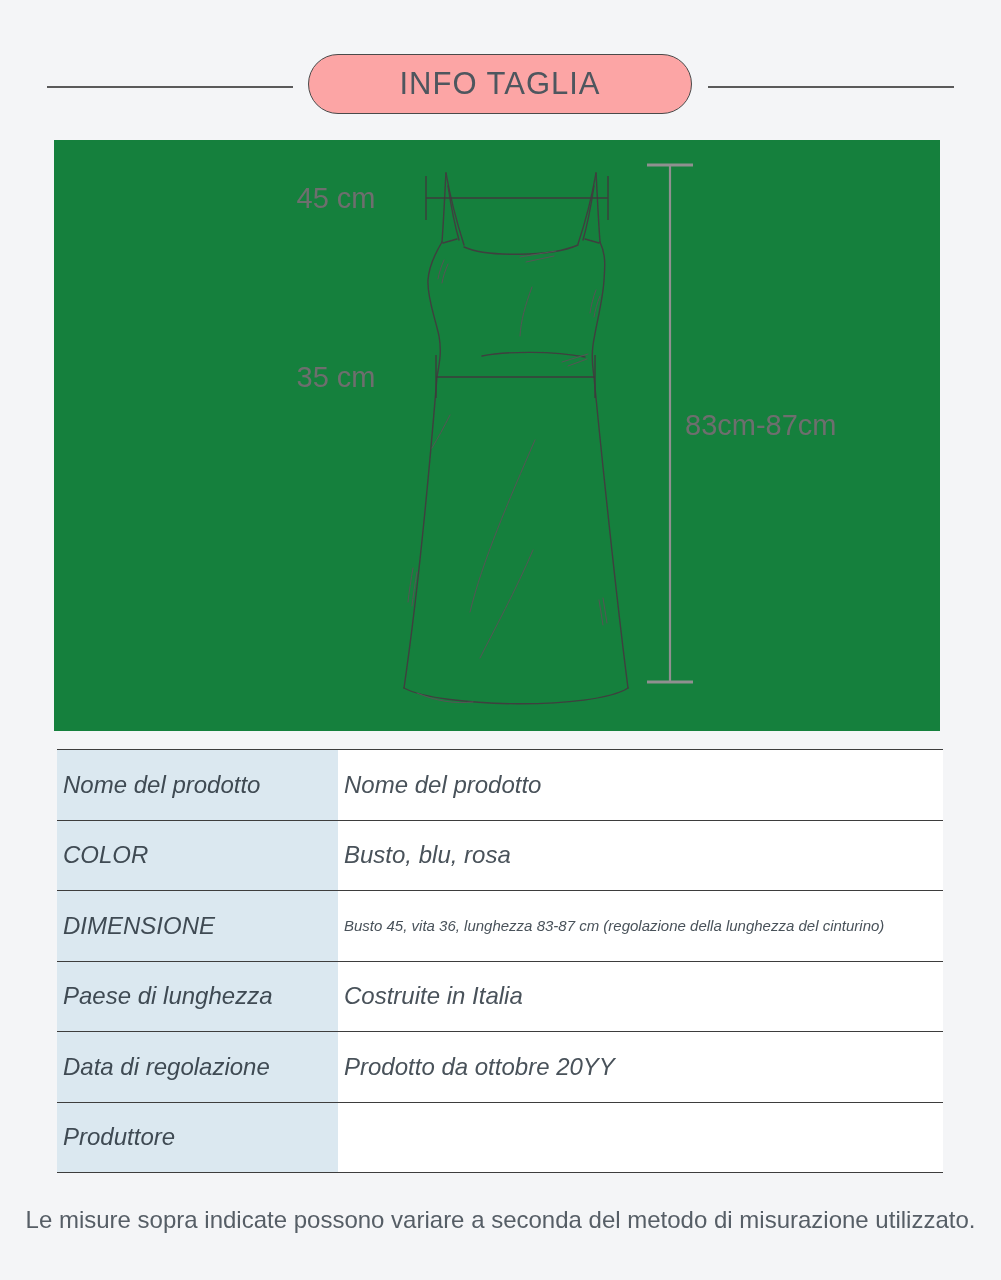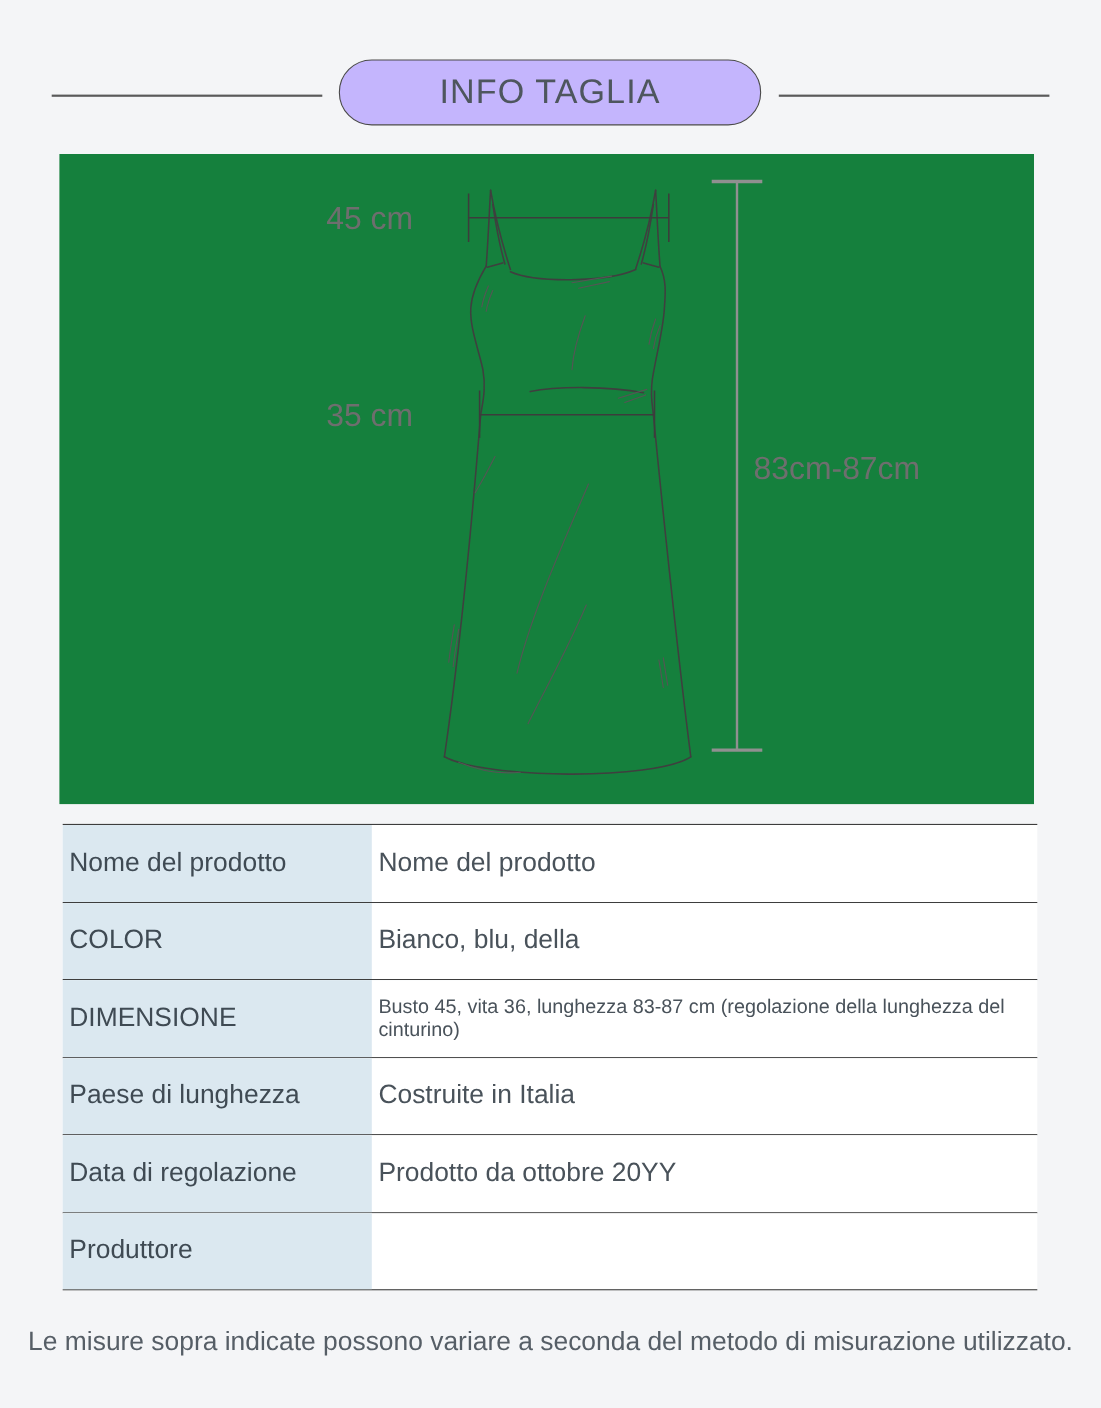--- a/index.html
+++ b/index.html
@@ -16,21 +16,21 @@
     position:absolute; top:86px; height:2px;
     background:#5a5a5a;
   }
   .hline.left  { left:47px;  width:246px; }
   .hline.right { left:708px; width:246px; }
   .title-pill {
     position:absolute; left:308px; top:54px;
     width:384px; height:60px;
     border:1.5px solid #4a4a4a;
     border-radius:31px;
-    background:#c4b5fd;
+    background:#fca5a5;
     display:flex; align-items:center; justify-content:center;
     box-sizing:border-box;
   }
   .title-pill span {
     font-size:31px; color:#4e565e; letter-spacing:1px;
   }
 
   
   .panel {
     position:absolute; left:54px; top:140px;
@@ -43,41 +43,42 @@
   .measure { stroke:#3c3c3c; stroke-width:1.4; fill:none; }
   .vline   { stroke:#909090; stroke-width:2.2; fill:none; }
   .vcap    { stroke:#909090; stroke-width:3;   fill:none; }
   .mtext   { fill:#6e6e6e; font-size:29px; font-family:"Liberation Sans","DejaVu Sans",sans-serif; }
 
   
   .info-table {
     position:absolute; left:57px; top:749px;
     width:886px;
     border-top:1px solid #3d3d3d;
+    font-style:italic;
   }
   .trow {
     height:70.5px; box-sizing:border-box;
     border-bottom:1px solid #3d3d3d;
     display:flex; align-items:stretch;
     background:#ffffff;
   }
   .tlabel {
     width:281px; flex:0 0 281px;
     background:#dbe8f0;
     display:flex; align-items:center;
     padding-left:6px; box-sizing:border-box;
     font-size:24px; color:#3f4a53;
   }
   .tvalue {
     flex:1;
     display:flex; align-items:center;
     padding-left:6px; box-sizing:border-box;
     font-size:24px; color:#49525a;
   }
-  .tvalue.small { font-size:18px; }
+  .tvalue.small { font-size:15px; }
 
   
   .footnote {
     position:absolute; left:0; top:1205px;
     width:1001px; height:30px; line-height:30px;
     text-align:center;
     font-size:24px; color:#565e66;
   }
 </style>
 </head>
@@ -161,21 +162,21 @@
   </svg>
 </div>
 
 <div class="info-table">
   <div class="trow">
     <div class="tlabel">Nome del prodotto</div>
     <div class="tvalue">Nome del prodotto</div>
   </div>
   <div class="trow">
     <div class="tlabel">COLOR</div>
-    <div class="tvalue">Bianco, blu, della</div>
+    <div class="tvalue">Busto, blu, rosa</div>
   </div>
   <div class="trow">
     <div class="tlabel">DIMENSIONE</div>
     <div class="tvalue small">Busto 45, vita 36, lunghezza 83-87 cm (regolazione della lunghezza del cinturino)</div>
   </div>
   <div class="trow">
     <div class="tlabel">Paese di lunghezza</div>
     <div class="tvalue">Costruite in Italia</div>
   </div>
   <div class="trow">

